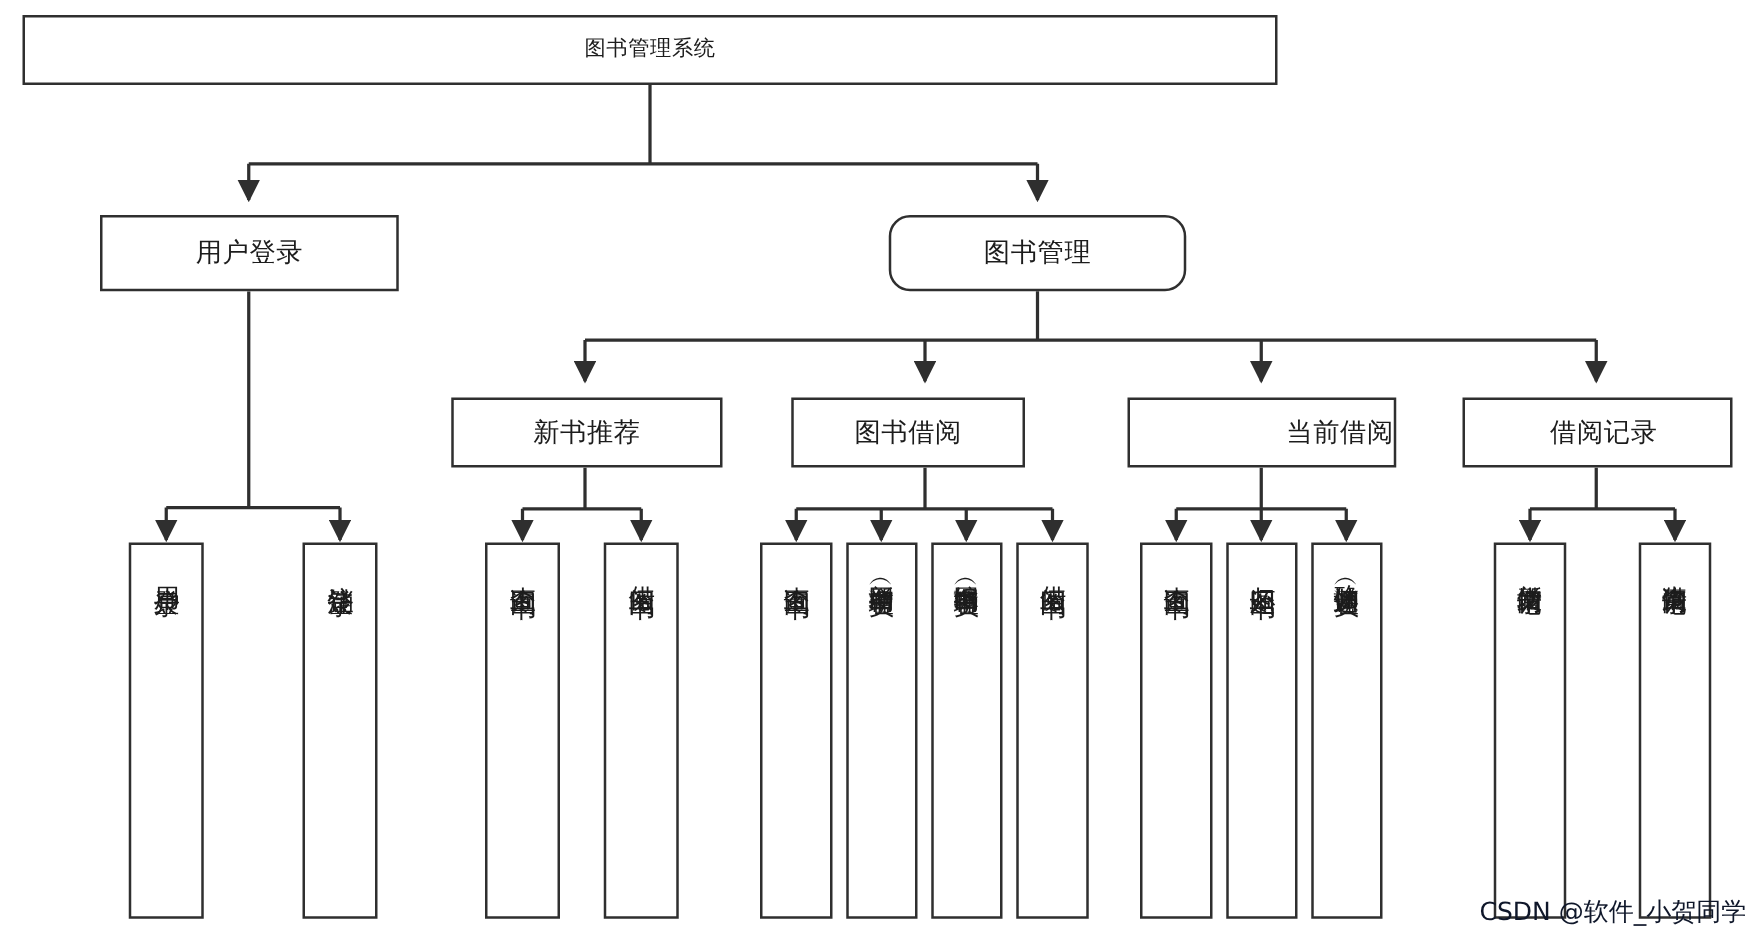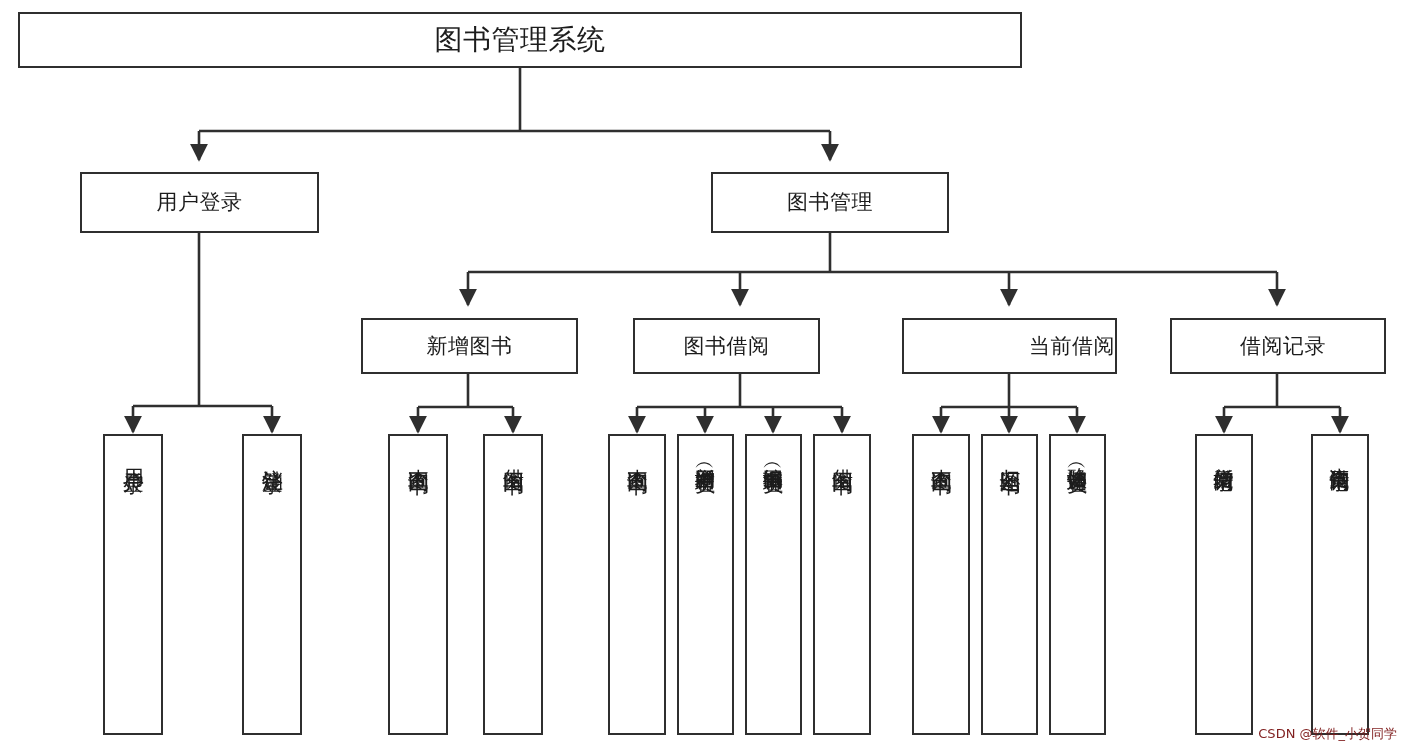--- a/index.html
+++ b/index.html
@@ -42,21 +42,21 @@
     display: block;
     line-height: 1.15;
   }
   
   .node.horiz .node-label {
     writing-mode: horizontal-tb;
     font-size: 21px;
     letter-spacing: 0.5px;
   }
   .node.root .node-label {
-    font-size: 28px;
+    font-size: 17px;
   }
   
   .node.vert {
     align-items: flex-start;
     justify-content: center;
     padding-top: 16px;
   }
   .node.vert .node-label {
     writing-mode: vertical-rl;
     text-orientation: upright;
@@ -66,22 +66,22 @@
     white-space: nowrap;
   }
   .node.vert.tall-label .node-label {
     font-size: 20px;
     letter-spacing: 1px;
   }
   #watermark {
     position: absolute;
     right: 8px;
     bottom: 4px;
-    font-size: 13px;
-    color: #7f1d1d;
+    font-size: 20px;
+    color: #0f172a;
     z-index: 5;
     white-space: nowrap;
     font-family: "DejaVu Sans", "Liberation Sans", sans-serif;
   }
 </style>
 </head>
 <body>
 
 <div id="diagram-root">
 
@@ -135,26 +135,26 @@
     </g>
   </svg>
 
   <div class="node horiz root" style="left:18px; top:12px; width:1004px; height:56px;">
     <span class="node-label">图书管理系统</span>
   </div>
 
   <div class="node horiz" style="left:80px; top:172px; width:239px; height:61px;">
     <span class="node-label">用户登录</span>
   </div>
-  <div class="node horiz" style="left:711px; top:172px; width:238px; height:61px;">
+  <div class="node horiz" style="left:711px; top:172px; width:238px; height:61px;border-radius:17px;">
     <span class="node-label">图书管理</span>
   </div>
 
   <div class="node horiz" style="left:361px; top:318px; width:217px; height:56px;">
-    <span class="node-label">新增图书</span>
+    <span class="node-label">新书推荐</span>
   </div>
   <div class="node horiz" style="left:633px; top:318px; width:187px; height:56px;">
     <span class="node-label">图书借阅</span>
   </div>
   <div class="node horiz" style="left:902px; top:318px; width:215px; height:56px;justify-content:flex-end;">
     <span class="node-label">当前借阅</span>
   </div>
   <div class="node horiz" style="left:1170px; top:318px; width:216px; height:56px;padding-left:10px;">
     <span class="node-label">借阅记录</span>
   </div>

